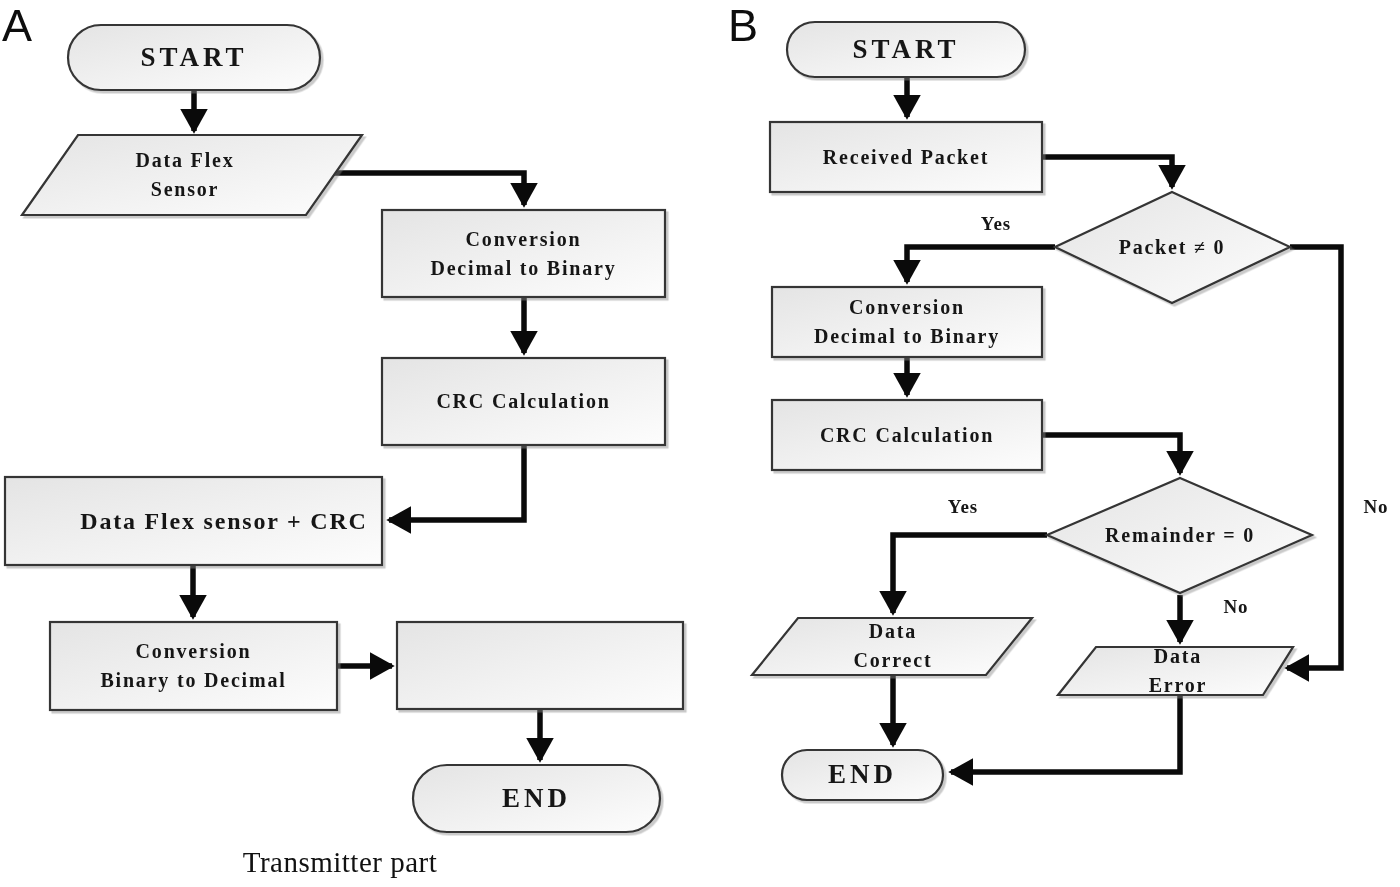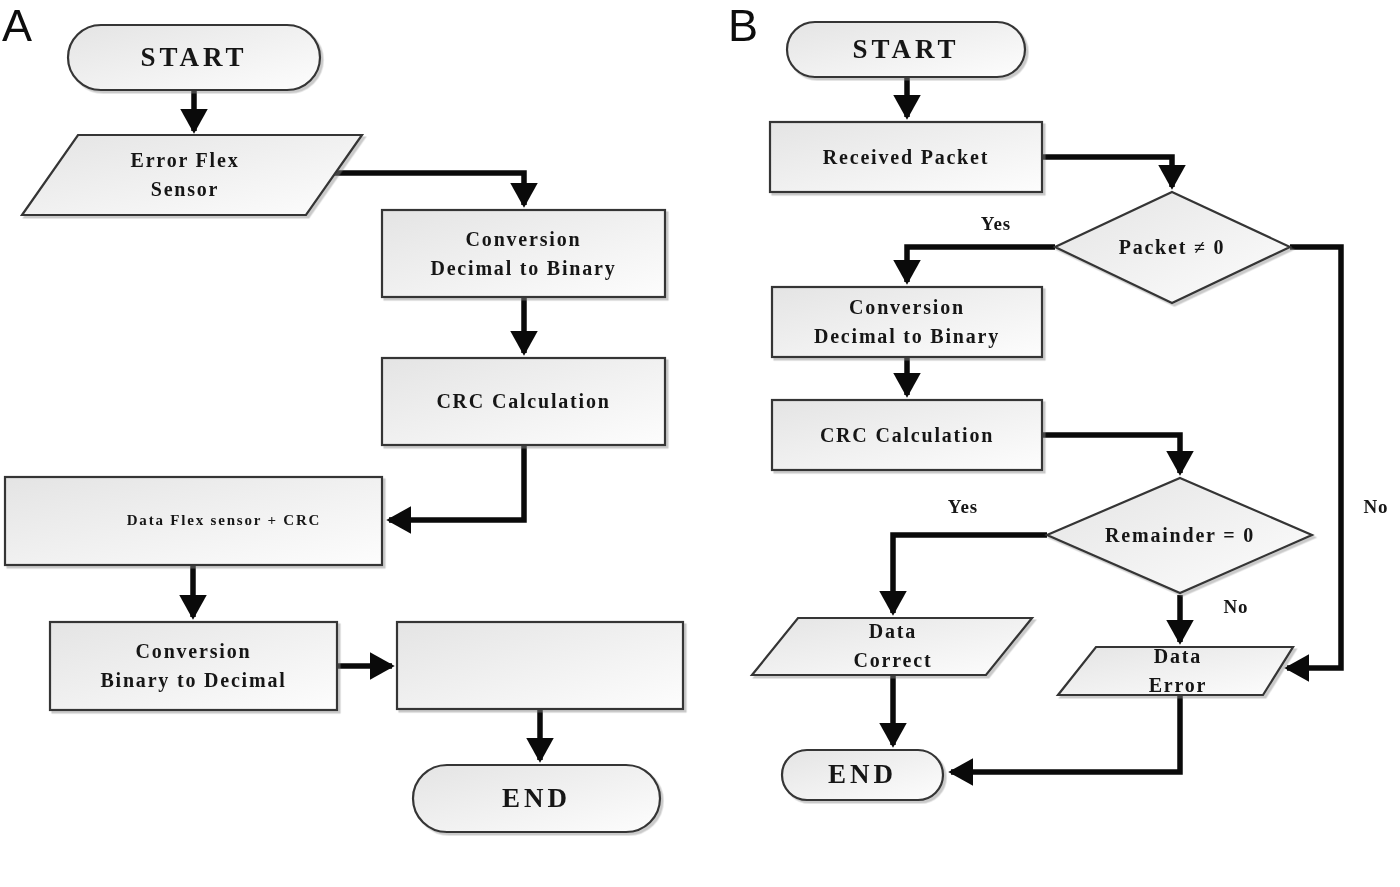--- a/index.html
+++ b/index.html
@@ -81,36 +81,37 @@
       <polygon points="798,618 1032,618 986,675 752,675"></polygon>
       <polygon points="1096,647 1293,647 1263,695 1058,695"></polygon>
       <rect x="782" y="750" width="161" height="50" rx="25"></rect>
     </g>
   </svg>
 
   <div class="txt panel-label" style="left:2px;top:0;width:70px;height:56px;">A</div>
 
   <div class="txt node-text term-text" style="left:68px;top:25px;width:252px;height:65px;">START</div>
 
-  <div class="txt node-text" style="left:30px;top:135px;width:310px;height:80px;">Error Flex
+  <div class="txt node-text" style="left:30px;top:135px;width:310px;height:80px;">Data Flex
 Sensor</div>
 
   <div class="txt node-text" style="left:382px;top:210px;width:283px;height:87px;">Conversion
 Decimal to Binary</div>
 
   <div class="txt node-text" style="left:382px;top:358px;width:283px;height:87px;">CRC Calculation</div>
 
-  <div class="txt node-text" style="left:5px;top:477px;width:438px;height:88px;font-size:15px;border-radius:22px;">Data Flex sensor + CRC</div>
+  <div class="txt node-text" style="left:5px;top:477px;width:438px;height:88px;font-size:24px;border-radius:22px;">Data Flex sensor + CRC</div>
 
   <div class="txt node-text" style="left:50px;top:622px;width:287px;height:88px;">Conversion
 Binary to Decimal</div>
 
 
   <div class="txt node-text term-text" style="left:413px;top:765px;width:247px;height:67px;">END</div>
 
+  <div class="txt caption" style="left:180px;top:843px;width:320px;height:38px;">Transmitter part</div>
 
   <div class="txt panel-label" style="left:728px;top:0;width:70px;height:56px;">B</div>
 
   <div class="txt node-text term-text" style="left:787px;top:22px;width:238px;height:55px;">START</div>
 
   <div class="txt node-text" style="left:770px;top:122px;width:272px;height:70px;">Received Packet</div>
 
   <div class="txt node-text" style="left:1072px;top:224px;width:200px;height:46px;">Packet ≠ 0</div>
 
   <div class="txt edge-label" style="left:961px;top:210px;width:70px;height:28px;">Yes</div>

